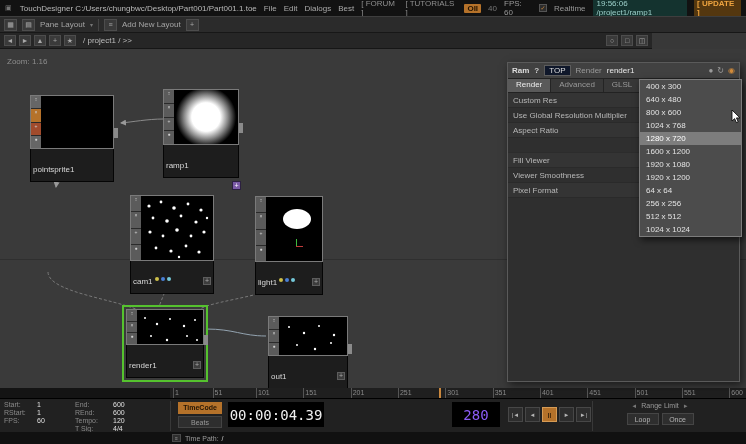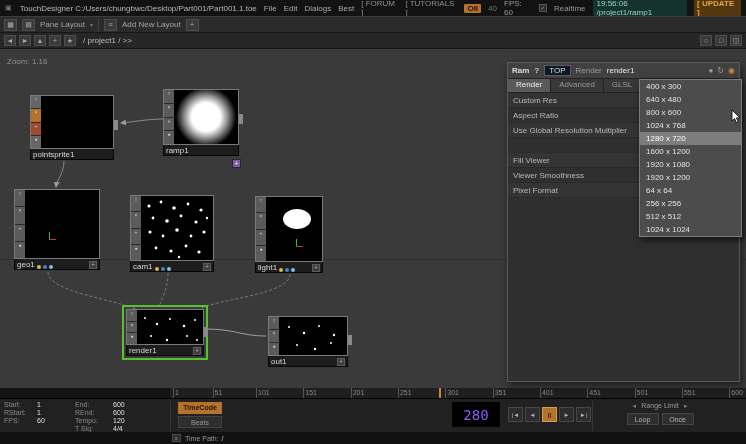--- a/index.html
+++ b/index.html
@@ -24,41 +24,41 @@
   
   .toolbar { position:absolute; left:0; top:16px; width:746px; height:17px; background:#2b2b2b;
              border-top:1px solid #3e3e3e; border-bottom:1px solid #171717;
              display:flex; align-items:center; gap:5px; padding:0 4px; font-size:8px; color:#a5a5a5; }
   .icon-btn { display:inline-flex; align-items:center; justify-content:center; width:13px; height:12px;
               background:#3a3a3a; border:1px solid #4d4d4d; color:#a8a8a8; font-size:7px; }
   .sep { width:1px; height:12px; background:#1c1c1c; border-right:1px solid #444; }
   .dd-arrow { font-size:6px; color:#777; }
 
   
-  .pathbar { position:absolute; left:0; top:33px; width:746px; height:16px; background:#262626;
+  .pathbar { position:absolute; left:0; top:33px; width:652px; height:16px; background:#262626;
              border-bottom:1px solid #161616; display:flex; align-items:center; gap:3px;
              padding:0 4px; font-size:8px; color:#aaa; }
   .pathbar .icon-btn { width:12px; height:11px; }
   .path-text { margin-left:4px; color:#bdbdbd; }
   .pathbar-right { margin-left:auto; display:flex; gap:3px; }
 
   
   .network { position:absolute; left:0; top:49px; width:746px; height:339px; background:#3a3a3a; }
   .net-gridline { position:absolute; left:0; top:210px; width:100%; height:1px; background:#2f2f2f; }
   .zoom-label { position:absolute; left:7px; top:8px; font-size:8px; color:#8d8d8d; }
   .wires { position:absolute; left:0; top:0; width:746px; height:339px; pointer-events:none; }
 
   .node { position:absolute; }
   .node-main { display:flex; border:1px solid #7a7a7a; background:#000; }
   .node-flags { width:10px; display:flex; flex-direction:column; gap:1px; background:#2a2a2a; }
   .node-flags span { flex:1; background:#5b5b5b; color:#cfcfcf; font-size:5px; line-height:6px;
                      text-align:center; overflow:hidden; }
   .node-viewer { position:relative; flex:1; background:#000; overflow:hidden; }
   .node-label { height:11px; background:#1d1d1d; border:1px solid #050505; border-top:none;
-                display:flex; align-items:flex-end; gap:2px; padding:0 2px; font-size:8px; color:#d8d8d8; }
+                display:flex; align-items:flex-start; gap:2px; padding:16px 2px; font-size:8px; color:#d8d8d8; }
   .plus-box { margin-left:auto; width:8px; height:8px; background:#3d3d3d; border:1px solid #5d5d5d;
               color:#aaa; font-size:7px; line-height:6px; text-align:center; }
   .fam-dot { width:4px; height:4px; border-radius:50%; display:inline-block; }
   .dot-y { background:#cdbf4a; } .dot-b { background:#4a7fd4; } .dot-c { background:#74c8d8; }
   .selected-node { outline:2px solid #55c22e; outline-offset:2px; }
   .ramp-grad { background:radial-gradient(circle at 50% 50%, #ffffff 0 34%, #8a8a8a 52%, #000 72%); }
   .axis-v { position:absolute; width:1px; height:8px; background:#3dbb3d; }
   .axis-h { position:absolute; width:7px; height:1px; background:#c23b3b; }
   .blob { position:absolute; background:#fff; border-radius:50%; }
   .conn-out { position:absolute; right:-4px; top:38%; width:4px; height:10px; background:#8a8a8a; }
@@ -233,41 +233,20 @@
         </div>
         <div class="node-viewer ramp-grad"></div>
         <div class="conn-out"></div>
       </div>
       <div class="node-label">
         <span>ramp1</span>
       </div>
       <div class="ramp-plus" style="right:-2px; bottom:-12px;">+</div>
     </div>
 
-    <div class="node" style="left:14px; top:140px; width:86px;">
-      <div class="node-main" style="height:70px;">
-        <div class="node-flags">
-          <span>↕</span>
-          <span>×</span>
-          <span>+</span>
-          <span>●</span>
-        </div>
-        <div class="node-viewer">
-          <div class="axis-v" style="left:24px; top:42px;"></div>
-          <div class="axis-h" style="left:24px; top:49px;"></div>
-        </div>
-      </div>
-      <div class="node-label">
-        <span>geo1</span>
-        <span class="fam-dot dot-y"></span>
-        <span class="fam-dot dot-b"></span>
-        <span class="fam-dot dot-c"></span>
-        <span class="plus-box">+</span>
-      </div>
-    </div>
 
     <div class="node" style="left:130px; top:146px; width:84px;">
       <div class="node-main" style="height:66px;">
         <div class="node-flags">
           <span>↕</span>
           <span>×</span>
           <span>+</span>
           <span>●</span>
         </div>
         <div class="node-viewer">
@@ -406,26 +385,26 @@
       <span class="pp-tab">Advanced</span>
       <span class="pp-tab">GLSL</span>
     </div>
 
     <div class="prow">
       <span class="plabel">Custom Res</span>
       <span class="pfield num">1280</span>
       <span class="pfield num">720</span>
     </div>
     <div class="prow">
+      <span class="plabel">Use Global Resolution Multiplier</span>
+      <span class="pcheck"></span>
+    </div>
+    <div class="prow">
       <span class="plabel">Aspect Ratio</span>
       <span class="pfield menu">Resolution</span>
-    </div>
-    <div class="prow">
-      <span class="plabel">Use Global Resolution Multiplier</span>
-      <span class="pcheck"></span>
     </div>
     <div class="prow dim">
       <span class="plabel"></span>
       <span class="pfield menu"></span>
     </div>
     <div class="prow">
       <span class="plabel">Fill Viewer</span>
       <span class="pfield menu">Fit Best</span>
     </div>
     <div class="prow">
@@ -495,20 +474,21 @@
       <span class="lab">T Sig:</span>
       <span class="val">4/4</span>
     </div>
     <div class="tdivider" style="left:170px;"></div>
 
     <div class="mode-btns">
       <div class="mode-btn timecode">TimeCode</div>
       <div class="mode-btn beats">Beats</div>
     </div>
 
+    <div class="time-display">00:00:04.39</div>
     <div class="frame-display">280</div>
 
     <div class="tr-btns">
       <span class="tr-btn">|◄</span>
       <span class="tr-btn">◄</span>
       <span class="tr-btn pause">||</span>
       <span class="tr-btn">►</span>
       <span class="tr-btn">►|</span>
     </div>
 

